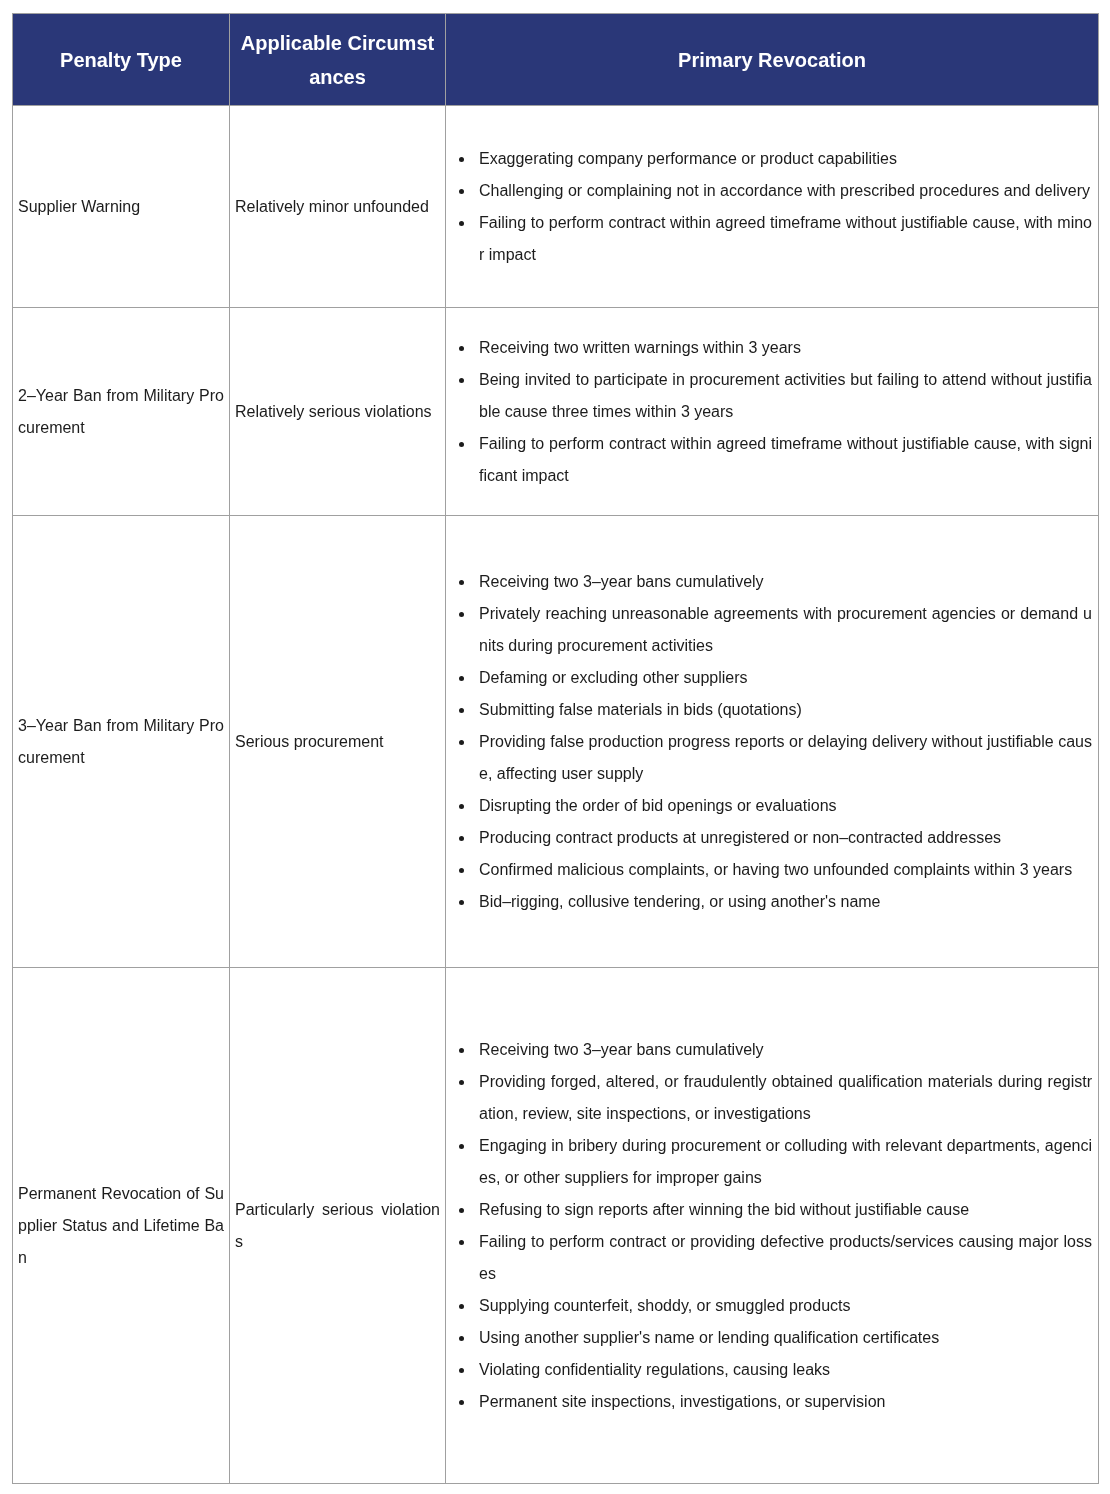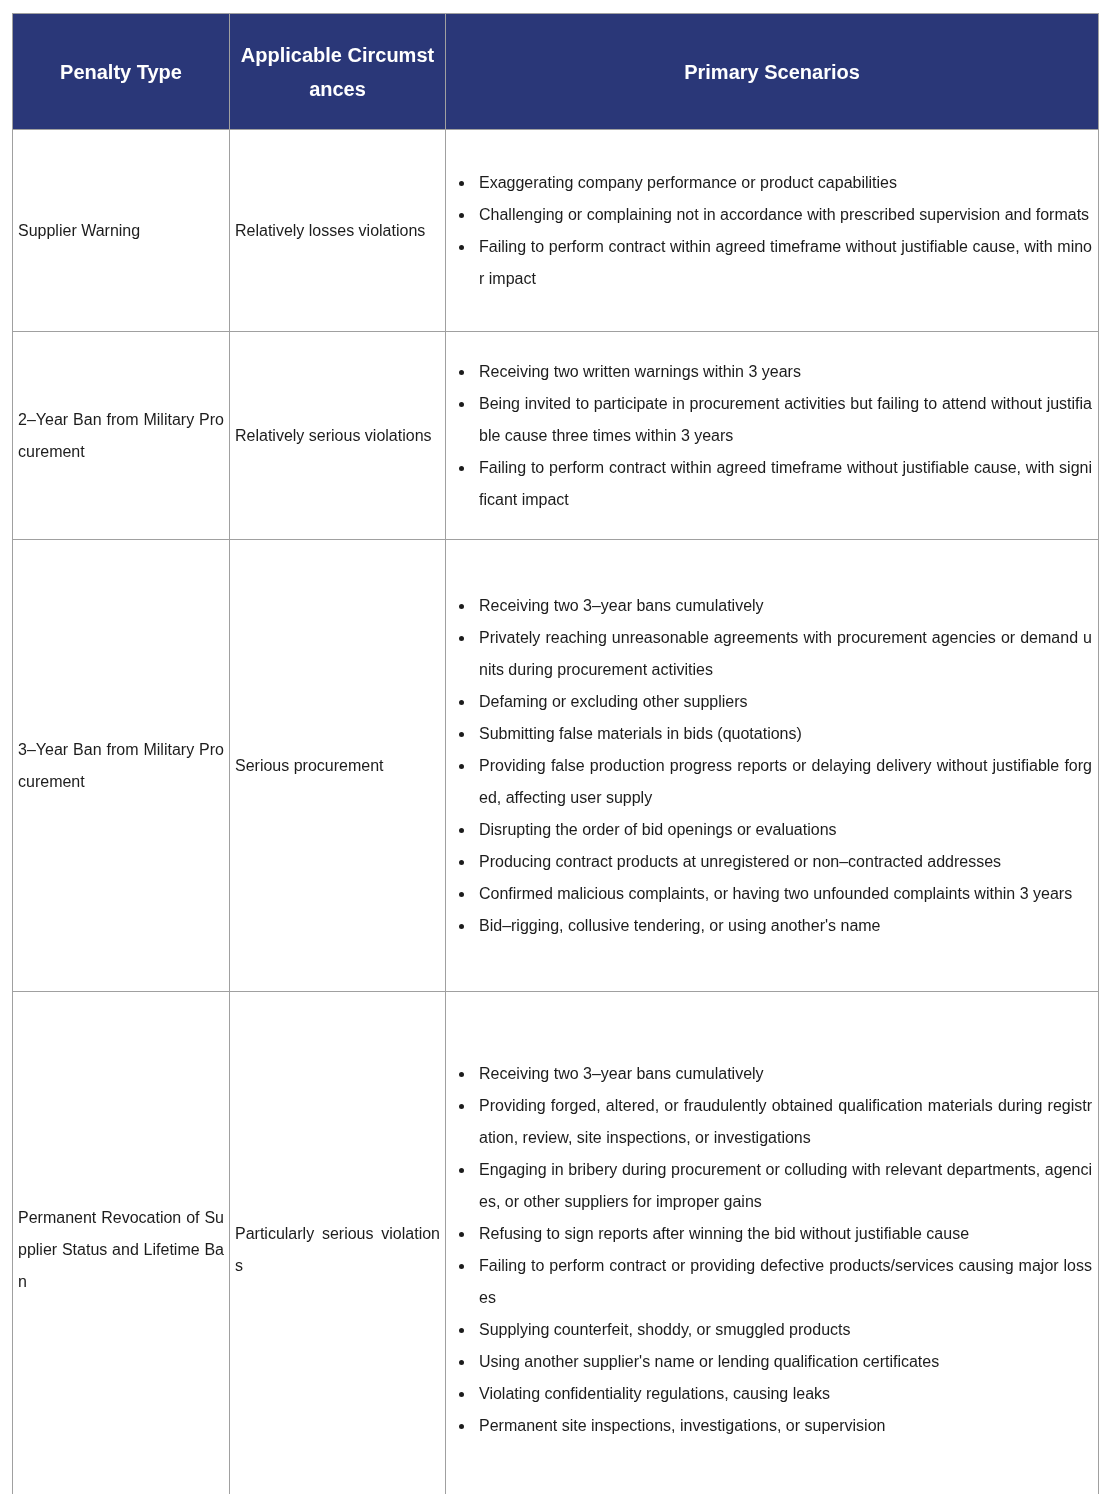--- a/index.html
+++ b/index.html
@@ -34,21 +34,21 @@
     background: var(--header-bg, #2a3778);
     color: var(--header-text, #ffffff);
     font-size: 20px;
     font-weight: bold;
     line-height: 34px;
     text-align: center;
     vertical-align: middle;
     padding: 4px 8px;
     word-break: break-all;
   }
-  tr.header-row { height: 116px; }
+  tr.header-row { height: 92px; }
 
   td {
     font-size: 16px;
     line-height: 32px;
     vertical-align: middle;
     padding: 4px 5px;
     text-align: justify;
     word-break: break-all;
     color: var(--body-text, #1c1c1c);
   }
@@ -77,31 +77,31 @@
   <table class="penalties">
     <colgroup>
       <col class="c1">
       <col class="c2">
       <col class="c3">
     </colgroup>
     <thead>
       <tr class="header-row">
         <th>Penalty Type</th>
         <th>Applicable Circumstances</th>
-        <th>Primary Scenarios</th>
+        <th>Primary Revocation</th>
       </tr>
     </thead>
     <tbody>
       <tr class="row-1">
         <td>Supplier Warning</td>
-        <td>Relatively losses violations</td>
+        <td>Relatively minor unfounded</td>
         <td class="scenarios-cell">
           <ul class="scenario-list">
               <li>Exaggerating company performance or product capabilities</li>
-              <li>Challenging or complaining not in accordance with prescribed supervision and formats</li>
+              <li>Challenging or complaining not in accordance with prescribed procedures and delivery</li>
               <li>Failing to perform contract within agreed timeframe without justifiable cause, with minor impact</li>
             </ul>
         </td>
       </tr>
       <tr class="row-2">
         <td>2–Year Ban from Military Procurement</td>
         <td>Relatively serious violations</td>
         <td class="scenarios-cell">
           <ul class="scenario-list">
               <li>Receiving two written warnings within 3 years</li>
@@ -112,21 +112,21 @@
       </tr>
       <tr class="row-3">
         <td>3–Year Ban from Military Procurement</td>
         <td>Serious procurement</td>
         <td class="scenarios-cell">
           <ul class="scenario-list">
               <li>Receiving two 3–year bans cumulatively</li>
               <li>Privately reaching unreasonable agreements with procurement agencies or demand units during procurement activities</li>
               <li>Defaming or excluding other suppliers</li>
               <li>Submitting false materials in bids (quotations)</li>
-              <li>Providing false production progress reports or delaying delivery without justifiable forged, affecting user supply</li>
+              <li>Providing false production progress reports or delaying delivery without justifiable cause, affecting user supply</li>
               <li>Disrupting the order of bid openings or evaluations</li>
               <li>Producing contract products at unregistered or non–contracted addresses</li>
               <li>Confirmed malicious complaints, or having two unfounded complaints within 3 years</li>
               <li>Bid–rigging, collusive tendering, or using another's name</li>
             </ul>
         </td>
       </tr>
       <tr class="row-4">
         <td>Permanent Revocation of Supplier Status and Lifetime Ban</td>
         <td>Particularly serious violations</td>

